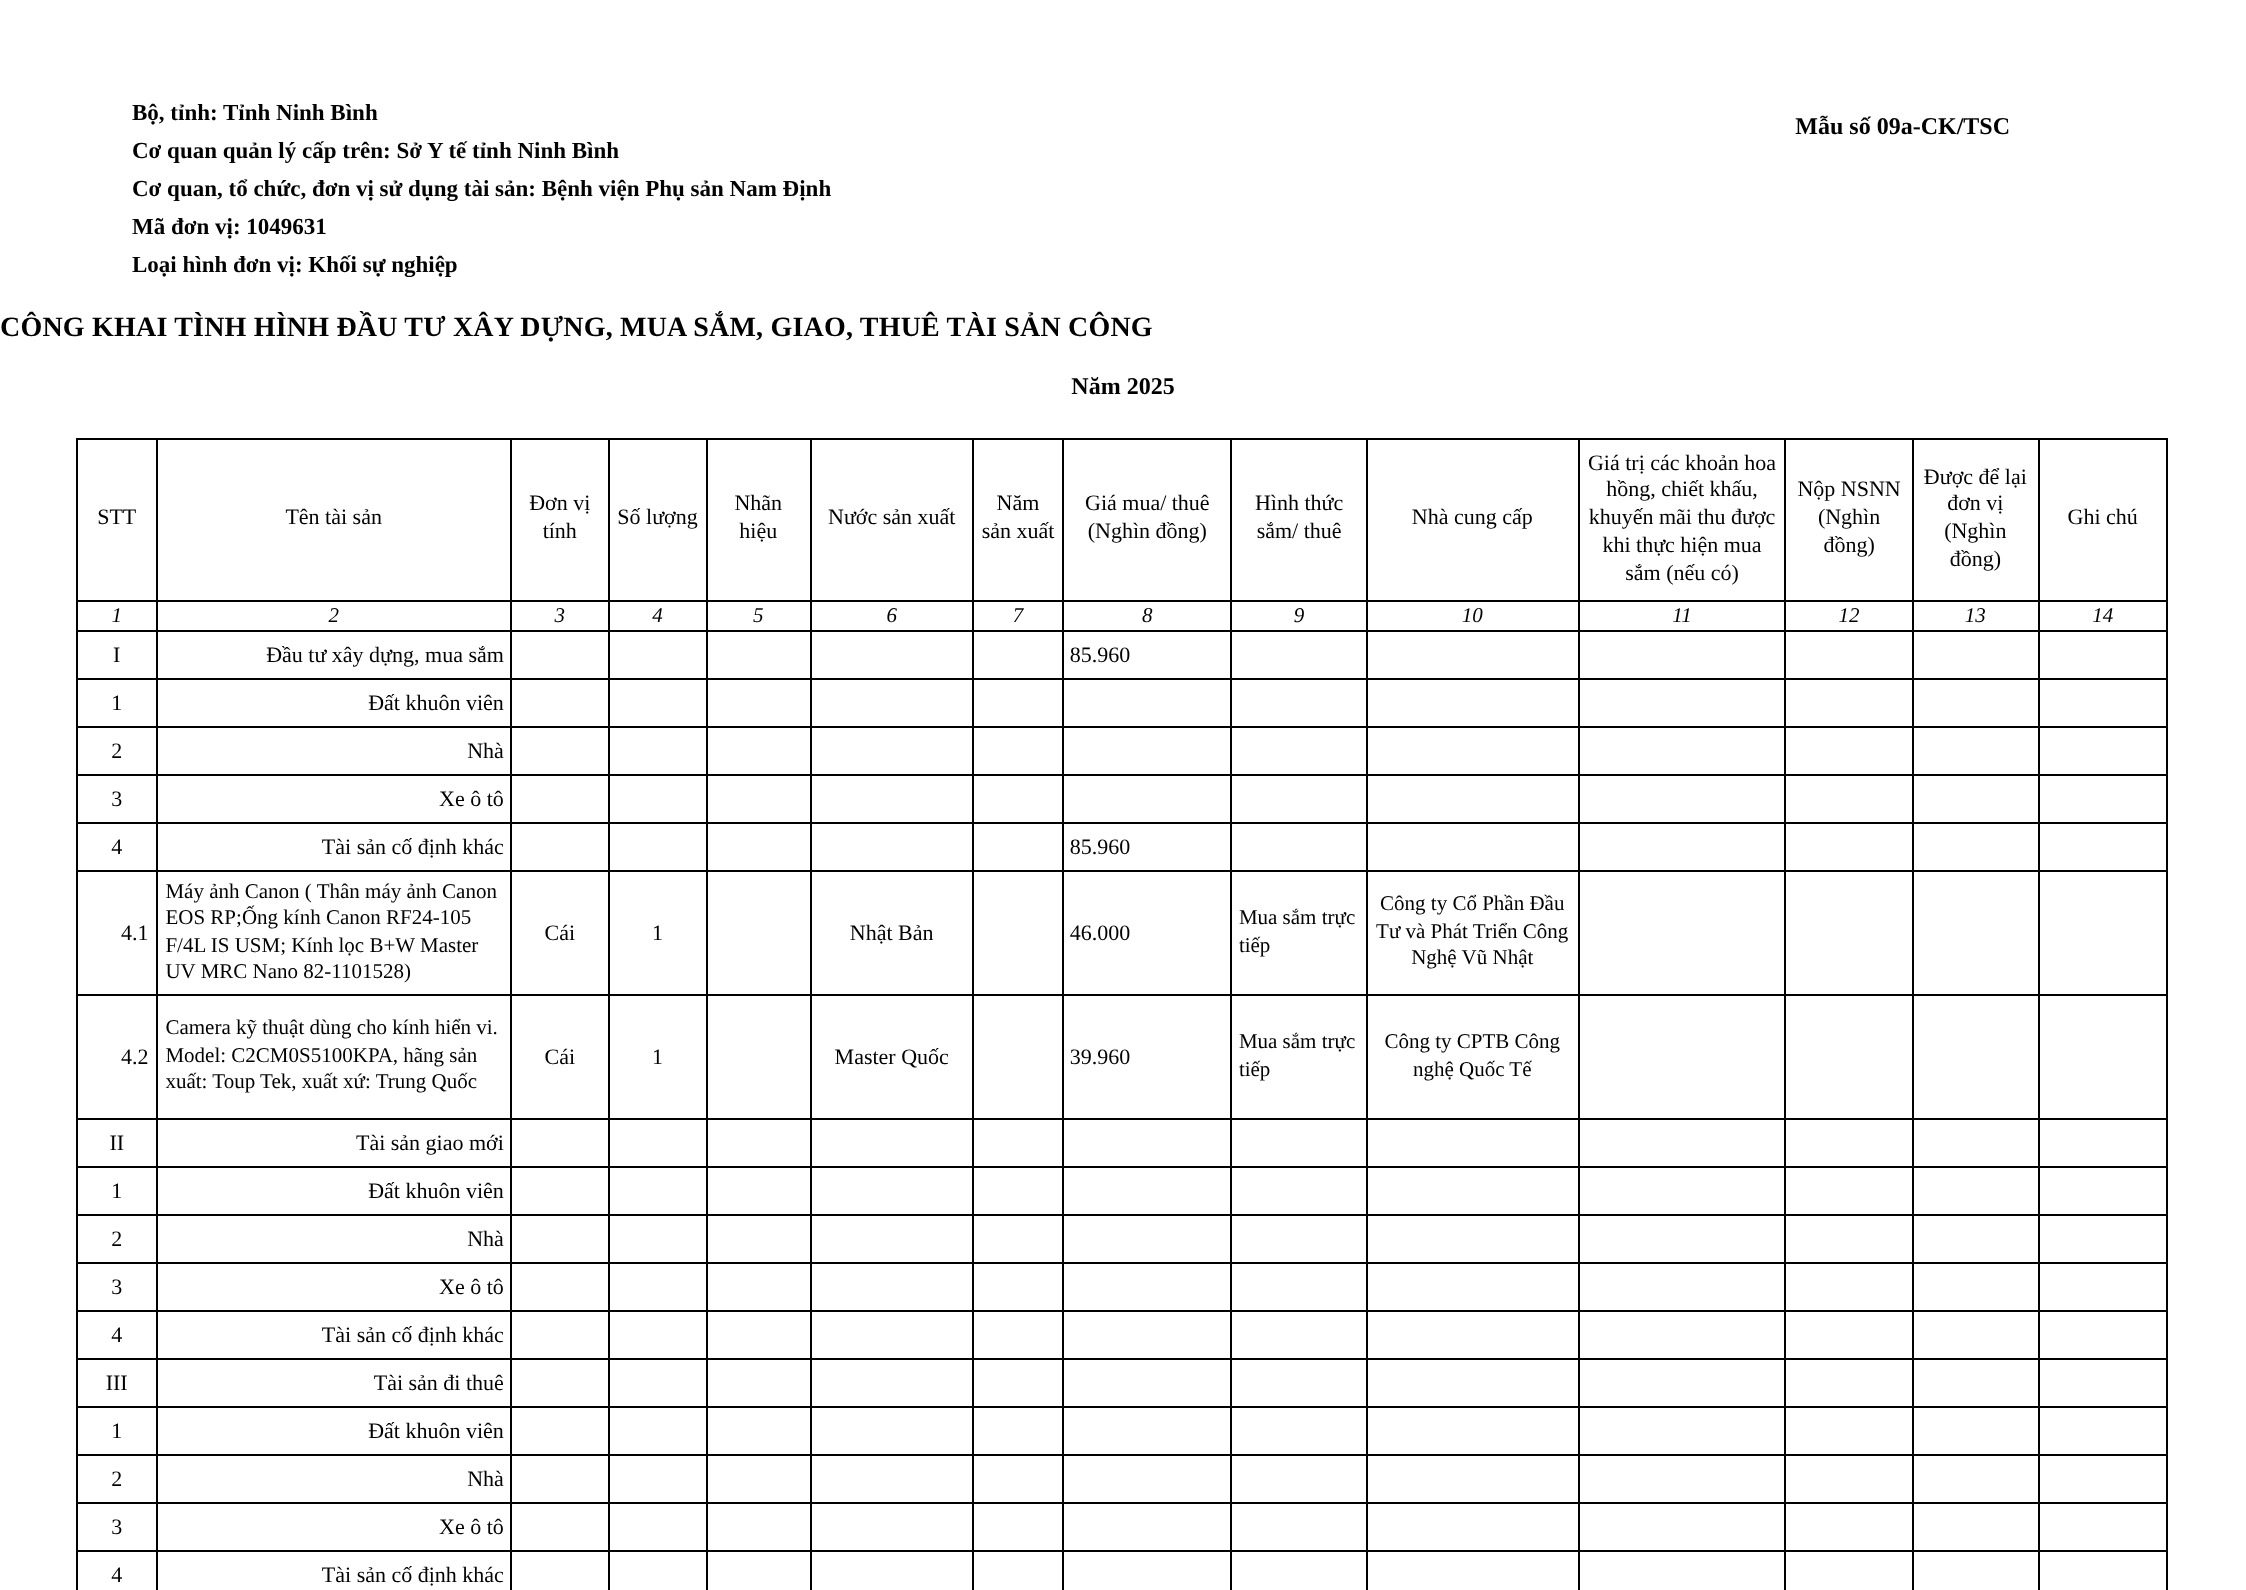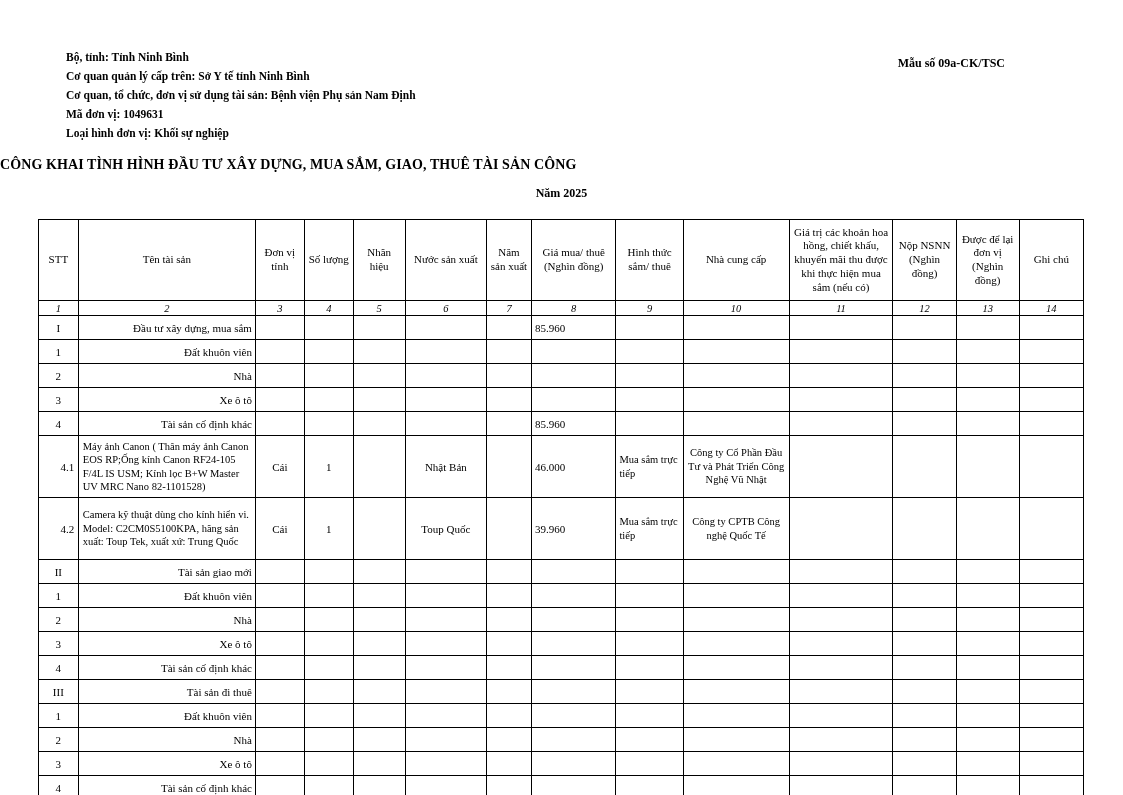--- a/index.html
+++ b/index.html
@@ -309,21 +309,21 @@
         <td class="c-center"></td>
         <td class="c-center"></td>
       </tr>
 
       <tr class="datarow tall">
         <td class="c-stt sub">4.2</td>
         <td class="c-name detail">Camera kỹ thuật dùng cho kính hiển vi. Model: C2CM0S5100KPA, hãng sản xuất: Toup Tek, xuất xứ: Trung Quốc</td>
         <td class="c-center">Cái</td>
         <td class="c-center">1</td>
         <td class="c-center"></td>
-        <td class="c-center">Toup Quốc</td>
+        <td class="c-center">Master Quốc</td>
         <td class="c-center"></td>
         <td class="c-right plain">39.960</td>
         <td class="c-left">Mua sắm trực tiếp</td>
         <td class="c-supplier">Công ty CPTB Công nghệ Quốc Tế</td>
         <td class="c-center"></td>
         <td class="c-center"></td>
         <td class="c-center"></td>
         <td class="c-center"></td>
       </tr>
 

